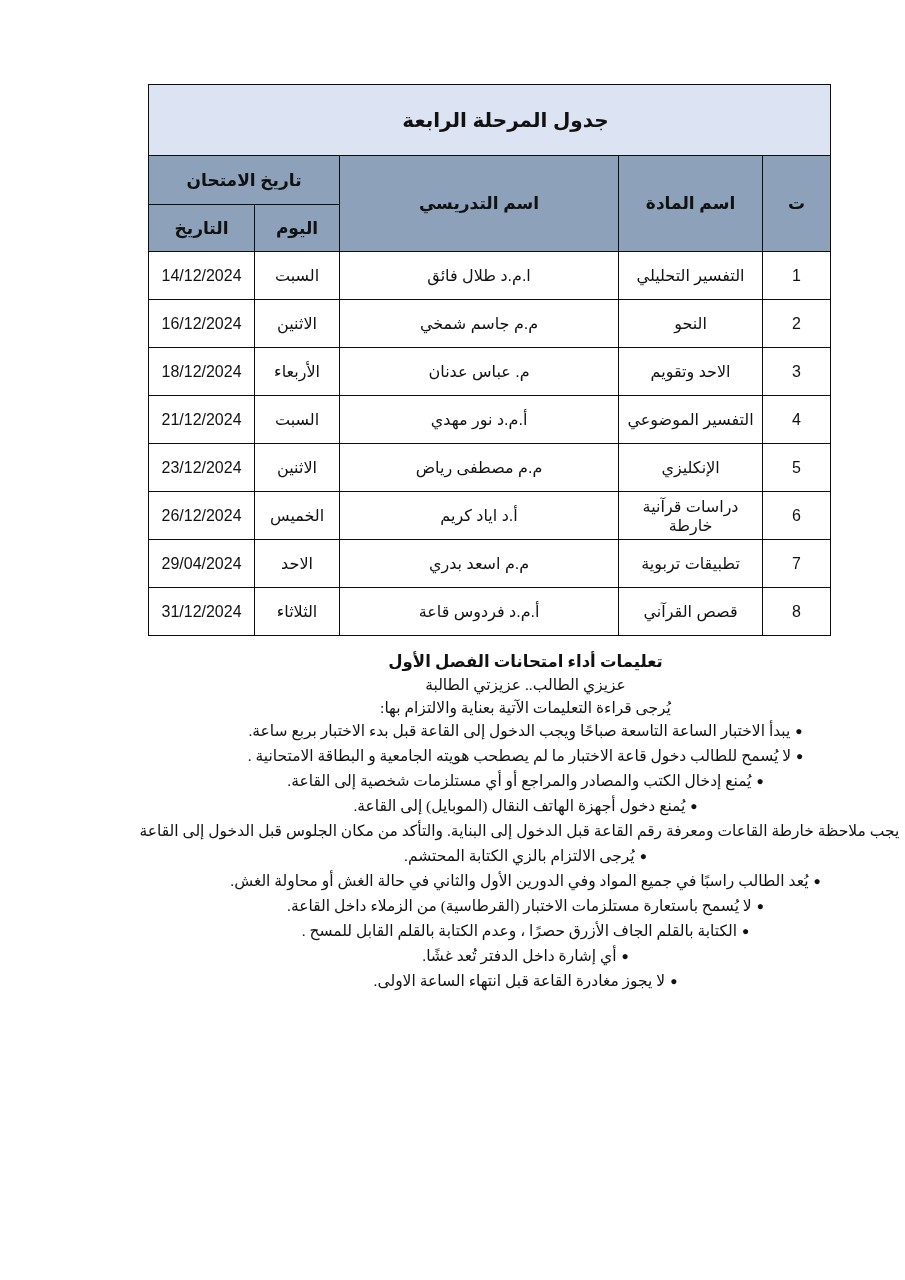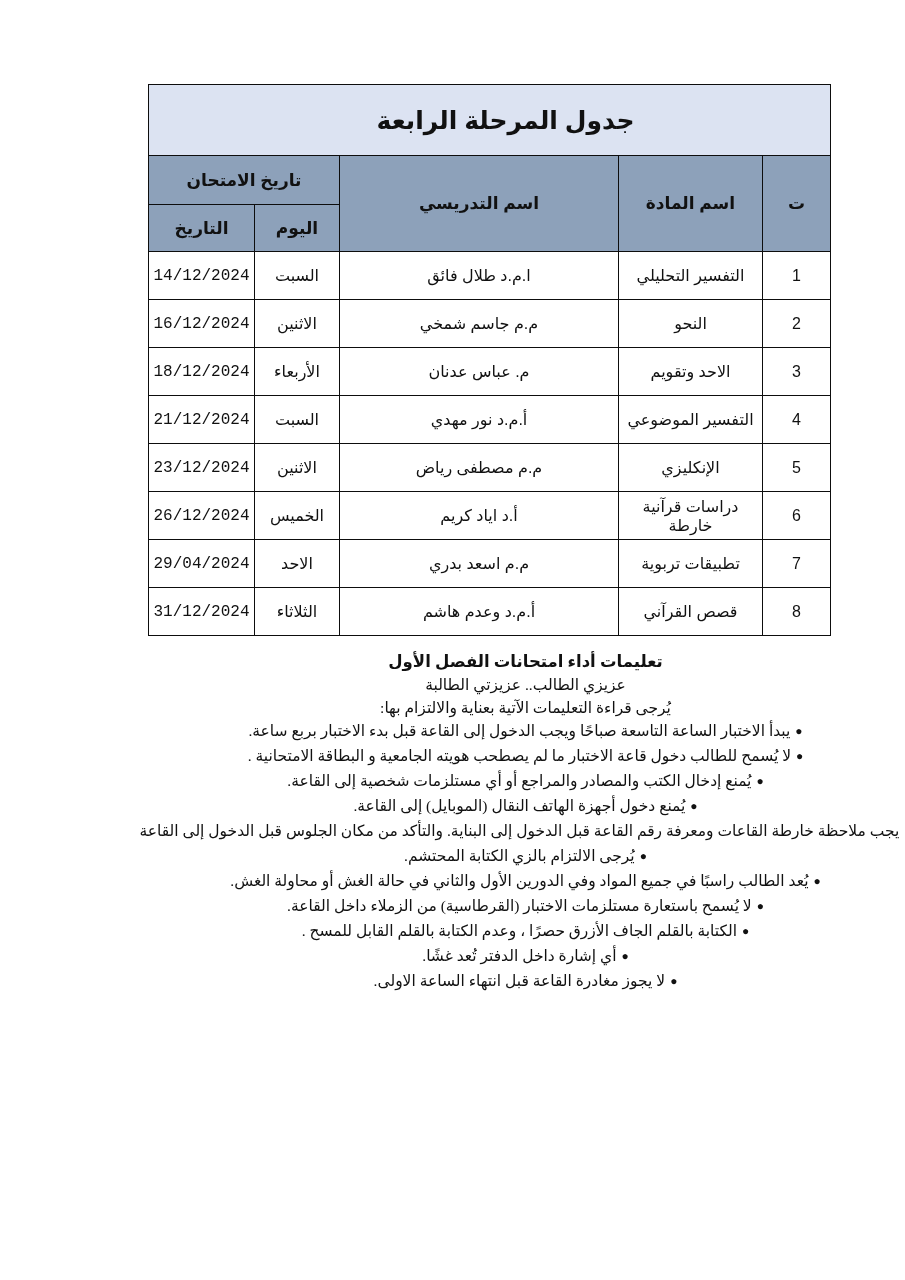--- a/index.html
+++ b/index.html
@@ -30,35 +30,35 @@
   table.schedule td,table.schedule th{
     border:1.6px solid var(--border);
     text-align:center;
     vertical-align:middle;
     padding:2px 4px;
     overflow:hidden;
   }
   tr.title-row td{
     background:var(--title-bg);
     height:66px;
-    font-size:25px;
+    font-size:20px;
     font-weight:700;
     padding-left:36px;
   }
   th.hdr{
     background:var(--header-bg);
     font-size:17px;
     font-weight:700;
   }
   tr.hdr-top th{height:44px;}
   tr.hdr-bottom th{height:42px;margin-top:43px;}
   tr.data-row td{height:43px;font-size:16px;}
   td.cell-subject,td.cell-teacher,td.cell-day{font-weight:400;}
   td.cell-index{font-size:16px;font-weight:400;}
-  td.cell-date{font-size:16px;font-weight:400;font-family:Liberation Mono, monospace;}
+  td.cell-date{font-size:16px;font-weight:400;}
   .ltr{direction:ltr;unicode-bidi:embed;}
   
   .instructions{
     position:absolute;
     left:138px;top:650px;width:775px;
     direction:rtl;
     text-align:center;
     font-family:"Liberation Serif","DejaVu Serif","DejaVu Sans",serif;
     font-size:15.5px;
     line-height:23px;
@@ -147,21 +147,21 @@
       <tr class="data-row">
         <td class="cell-index">7</td>
         <td class="cell-subject">تطبيقات تربوية</td>
         <td class="cell-teacher">م.م اسعد بدري</td>
         <td class="cell-day">الاحد</td>
         <td class="cell-date"><span class="ltr">29/04/2024</span></td>
       </tr>
       <tr class="data-row">
         <td class="cell-index">8</td>
         <td class="cell-subject">قصص القرآني</td>
-        <td class="cell-teacher">أ.م.د وعدم هاشم</td>
+        <td class="cell-teacher">أ.م.د فردوس قاعة</td>
         <td class="cell-day">الثلاثاء</td>
         <td class="cell-date"><span class="ltr">31/12/2024</span></td>
       </tr>
     </tbody>
   </table>
 
   <div class="instructions">
     <div class="heading">تعليمات أداء امتحانات الفصل الأول</div>
     <div>عزيزي الطالب.. عزيزتي الطالبة</div>
     <div>يُرجى قراءة التعليمات الآتية بعناية والالتزام بها:</div>

